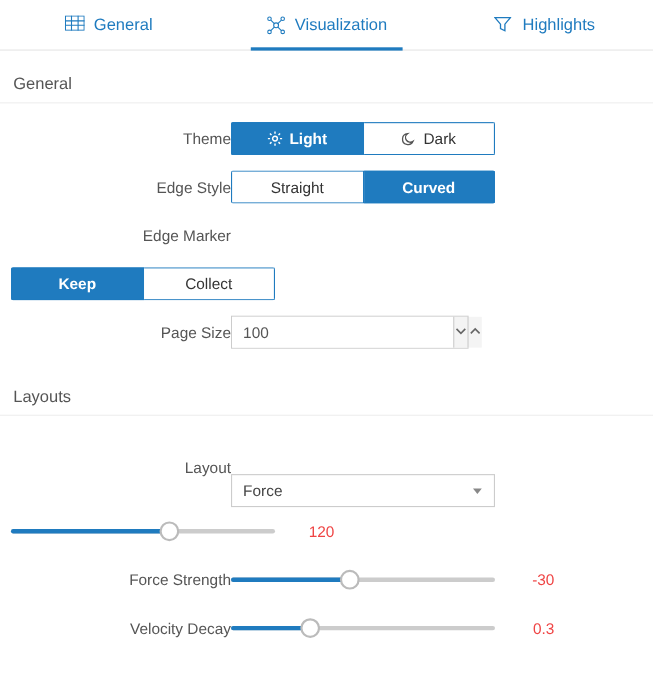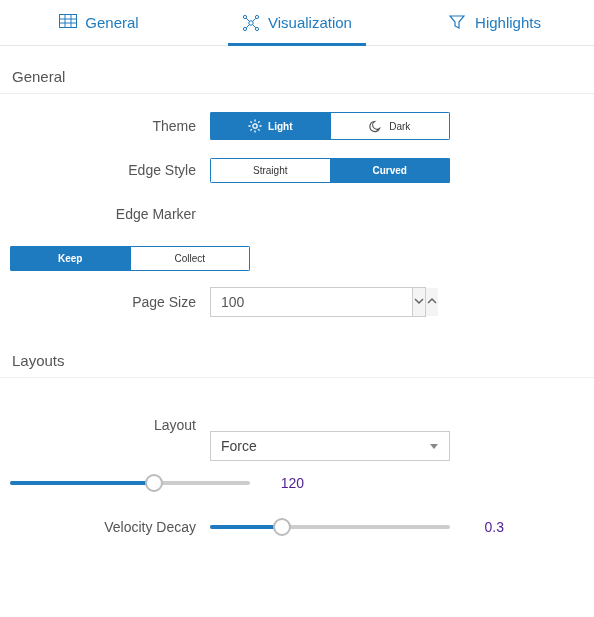--- a/index.html
+++ b/index.html
@@ -46,21 +46,20 @@
     padding: 10px 10px 6px 10px;
   }
   .row {
     display: flex;
     align-items: center;
     min-height: 44px;
   }
   .label {
     width: 200px;
     text-align: right;
-    padding-right: 14px;
     color: #555;
     font-size: 14px;
   }
   .control { flex: 1; display: flex; align-items: center; }
   .seg {
     display: flex;
     width: 240px;
     border-radius: 2px;
     overflow: hidden;
   }
@@ -69,21 +68,21 @@
     border: 1px solid #1f7bbf;
     padding: 6px 0;
     text-align: center;
     background: #fff;
     color: #333;
     display: flex;
     align-items: center;
     justify-content: center;
     gap: 6px;
     cursor: pointer;
-    font-size: 10px;
+    font-size: 14px;
   }
   .seg-btn + .seg-btn { border-left: none; }
   .seg-btn.active {
     background: #1f7bbf;
     color: #fff;
     font-weight: 600;
   }
   .seg-icon { width: 14px; height: 14px; display: inline-flex; }
   .spinner {
     display: flex;
@@ -151,21 +150,21 @@
     border: 2px solid #bbb;
     background: #fff;
     border-radius: 50%;
     transform: translateX(-50%);
     cursor: pointer;
   }
   .slider-val {
     margin-left: 24px;
     width: 50px;
     text-align: right;
-    color: #4c1d95;
+    color: #ef4444;
     padding-right: 20px;
   }
 </style>
 </head>
 <body>
 
 <div class="tabbar">
   <div class="tab">
     <span class="tab-icon">
       <svg viewBox="0 0 18 14" width="18" height="14">
@@ -316,20 +315,29 @@
 
   <div class="slider-row">
     <div class="slider-wrap">
       <div class="slider-track"></div>
         <div class="slider-fill" style="width: 60%;"></div>
         <div class="slider-thumb" style="left: 60%;"></div>
     </div>
     <div class="slider-val">120</div>
   </div>
 
+  <div class="slider-row">
+    <div class="label">Force Strength</div>
+    <div class="slider-wrap">
+      <div class="slider-track"></div>
+        <div class="slider-fill" style="width: 45%;"></div>
+        <div class="slider-thumb" style="left: 45%;"></div>
+    </div>
+    <div class="slider-val">-30</div>
+  </div>
 
   <div class="slider-row">
     <div class="label">Velocity Decay</div>
     <div class="slider-wrap">
       <div class="slider-track"></div>
         <div class="slider-fill" style="width: 30%;"></div>
         <div class="slider-thumb" style="left: 30%;"></div>
     </div>
     <div class="slider-val">0.3</div>
   </div>

